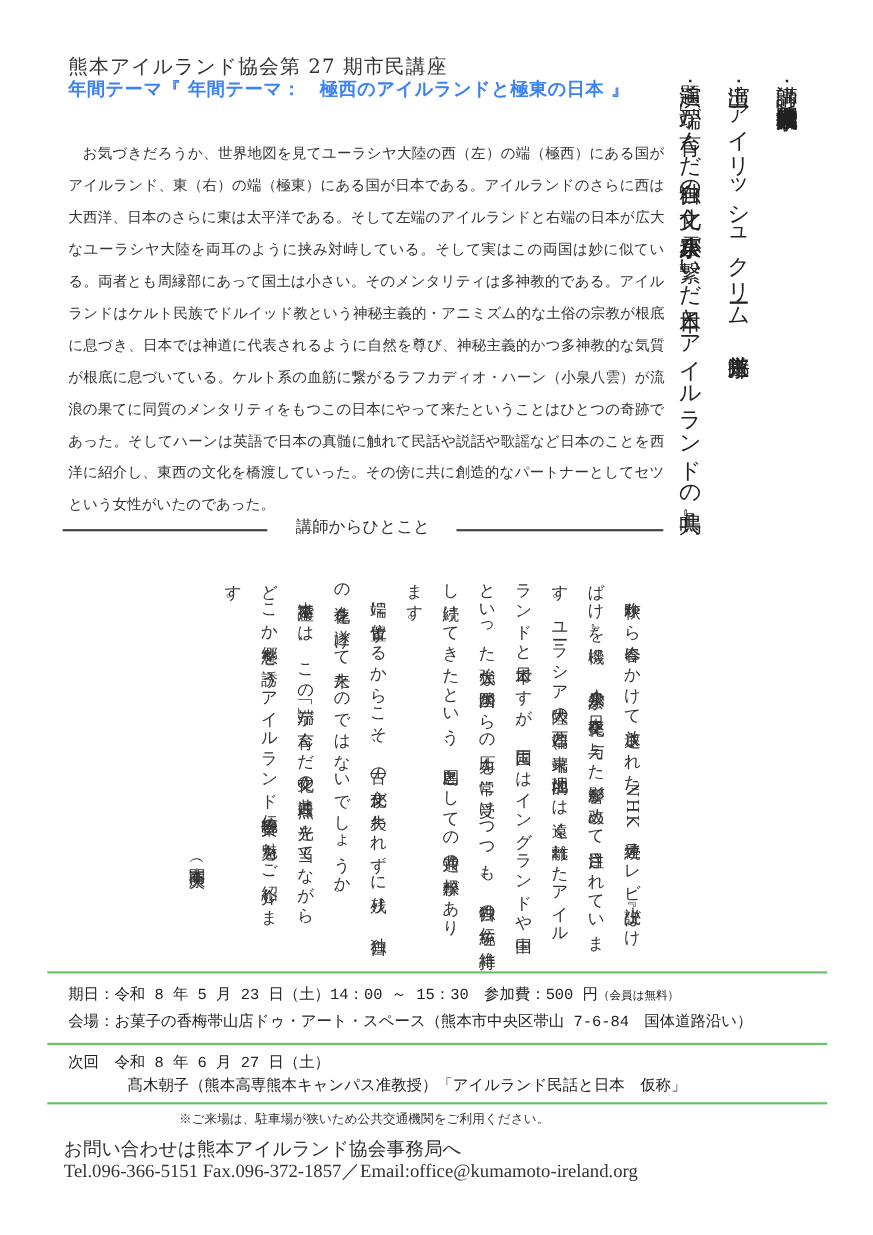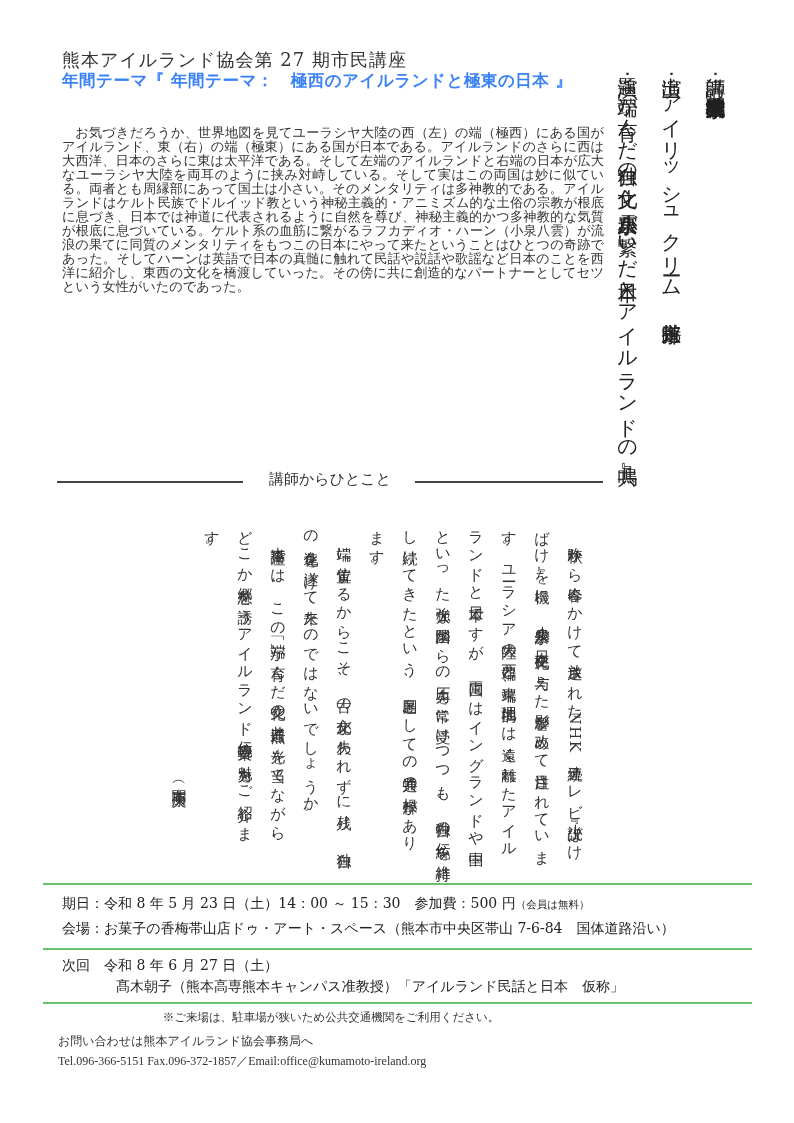--- a/index.html
+++ b/index.html
@@ -2,21 +2,21 @@
 <html><head>
 <meta charset="utf-8">
 <style>
   html, body { margin: 0; padding: 0; background: #ffffff; }
   body { width: 794px; height: 1123px; position: relative; overflow: hidden;
          font-family: "DejaVu Serif", "Liberation Serif", serif; color: #222; }
 
   .series { position: absolute; left: 62px; top: 48px; font-size: 18px; letter-spacing: 1px; color: #333; white-space: nowrap; }
   .theme  { position: absolute; left: 62px; top: 70px; font-size: 16.5px; font-weight: bold; color: #3b82f6; white-space: nowrap; letter-spacing: 0.5px; }
 
-  .intro { position: absolute; left: 62px; top: 126px; width: 542px; font-size: 13.2px; line-height: 14px; color: #333; }
+  .intro { position: absolute; left: 62px; top: 126px; width: 542px; font-size: 13.2px; line-height: 29px; color: #333; }
   .intro p { margin: 0; text-indent: 1em; text-align: justify; }
 
   .divider { position: absolute; top: 463px; left: 57px; width: 546px; height: 36px; }
   .divider .line { position: absolute; top: 18px; height: 1.5px; background: #444; }
   .divider .line.l { left: 0; width: 186px; }
   .divider .line.r { right: 0; width: 188px; }
   .divider .label { position: absolute; left: 200px; width: 146px; top: 7px; text-align: center;
                     font-family: "DejaVu Sans", sans-serif; font-size: 15px; color: #333; white-space: nowrap; }
 
   .vcol-right { position: absolute; top: 62px; right: 56px; height: 770px;
@@ -24,25 +24,25 @@
                 font-size: 20px; line-height: 44px; color: #222; }
   .vcol-right div { white-space: nowrap; }
 
   .message { position: absolute; top: 520px; left: 126px; width: 465px; height: 340px;
              writing-mode: vertical-rl; font-size: 15px; line-height: 33px; color: #333; letter-spacing: 1.5px; }
   .message p { margin: 0; text-indent: 1em; }
   .message .sig { margin: 0; padding-top: 255px; text-indent: 0; }
 
   .gline { position: absolute; left: 43px; width: 709px; height: 2px; background: #6cc26c; }
 
-  .info { position: absolute; left: 62px; font-size: 14px; color: #222; white-space: nowrap; }
+  .info { position: absolute; left: 62px; font-size: 14px; color: #222; white-space: nowrap; font-family: Liberation Mono, monospace; }
   .info small { font-size: 10.5px; }
 
   .note { position: absolute; top: 1010px; left: 0; width: 662px; text-align: center; font-size: 11.5px; color: #333; }
-  .contact { position: absolute; left: 58px; font-size: 12px; color: #333; white-space: nowrap; font-family: "Liberation Serif", serif; text-align: center; }
+  .contact { position: absolute; left: 58px; font-size: 17px; color: #333; white-space: nowrap; font-family: "Liberation Serif", serif; text-align: center; }
 </style>
 </head>
 <body>
 
 <div class="series">熊本アイルランド協会第 27 期市民講座</div>
 <div class="theme">年間テーマ『 年間テーマ：　極西のアイルランドと極東の日本 』</div>
 
 <div class="intro">
   <p>お気づきだろうか、世界地図を見てユーラシヤ大陸の西（左）の端（極西）にある国がアイルランド、東（右）の端（極東）にある国が日本である。アイルランドのさらに西は大西洋、日本のさらに東は太平洋である。そして左端のアイルランドと右端の日本が広大なユーラシヤ大陸を両耳のように挟み対峙している。そして実はこの両国は妙に似ている。両者とも周縁部にあって国土は小さい。そのメンタリティは多神教的である。アイルランドはケルト民族でドルイッド教という神秘主義的・アニミズム的な土俗の宗教が根底に息づき、日本では神道に代表されるように自然を尊び、神秘主義的かつ多神教的な気質が根底に息づいている。ケルト系の血筋に繋がるラフカディオ・ハーン（小泉八雲）が流浪の果てに同質のメンタリティをもつこの日本にやって来たということはひとつの奇跡であった。そしてハーンは英語で日本の真髄に触れて民話や説話や歌謡など日本のことを西洋に紹介し、東西の文化を橋渡していった。その傍に共に創造的なパートナーとしてセツという女性がいたのであった。</p>
 </div>

